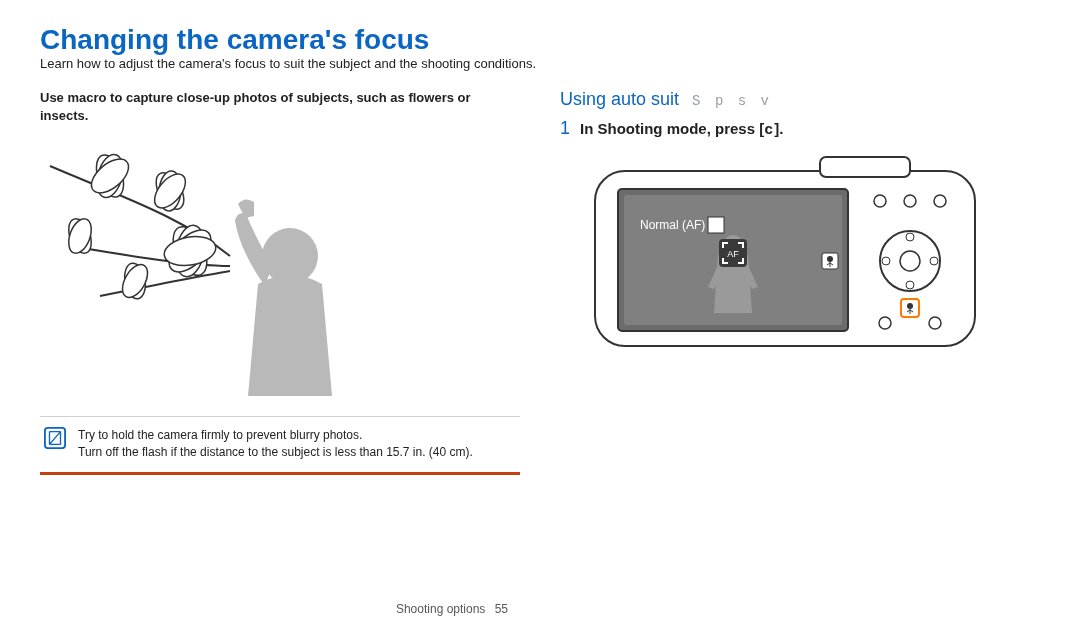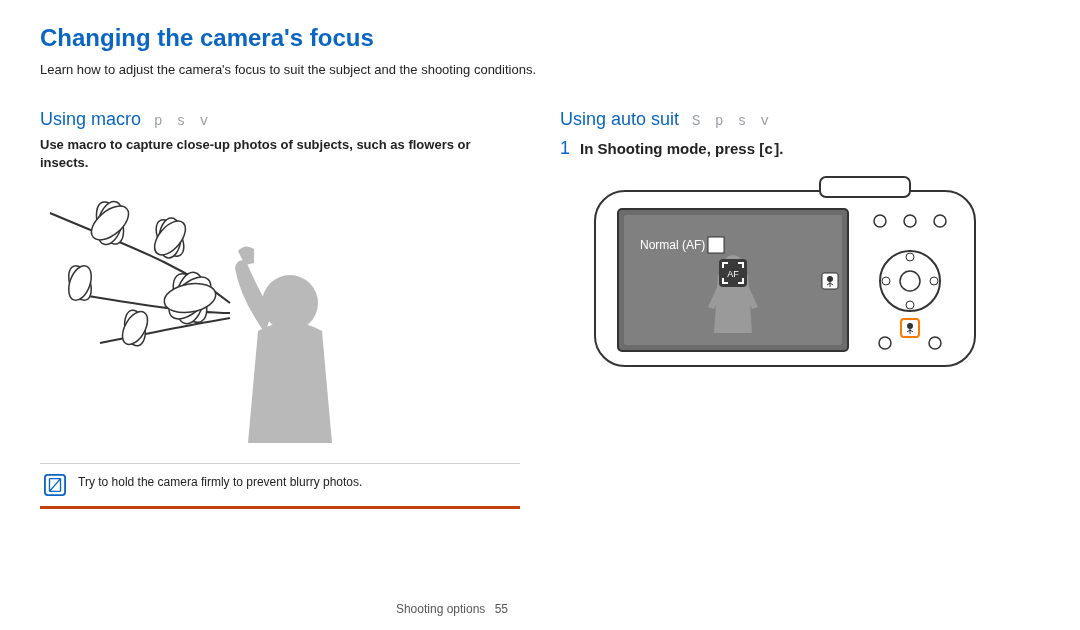--- a/index.html
+++ b/index.html
@@ -7,27 +7,26 @@
     width: 1080px;
     height: 630px;
     background: #ffffff;
     font-family: Arial, Helvetica, sans-serif;
     color: #222222;
     padding: 24px 40px 0 40px;
     position: relative;
   }
   .page-title {
     color: #0a66c2;
-    font-size: 24px;
+    font-size: 28px;
     font-weight: 700;
-    margin-bottom: 10px;
   }
   .intro {
     font-size: 13px;
-    margin-bottom: 32px;
+    margin-bottom: 18px;
   }
   .cols {
     display: flex;
     gap: 40px;
   }
   .col {
     flex: 1;
     min-width: 0;
   }
   .section-heading {
@@ -106,24 +105,20 @@
 </style>
 </head>
 <body>
 
 <h1 class="page-title">Changing the camera's focus</h1>
 <p class="intro">Learn how to adjust the camera's focus to suit the subject and the shooting conditions.</p>
 
 <div class="cols">
 
   <div class="col">
-    <h2 class="section-heading">
-      <span>Using macro</span>
-      <span class="mode-tags">p s v</span>
-    </h2>
     <p class="body-text">Use macro to capture close-up photos of subjects, such as flowers or insects.</p>
 
     <svg class="illus-left" viewBox="0 0 480 260">
 
       <g stroke="#333" stroke-width="2" fill="none">
         <path d="M10 30 C80 60 140 80 190 120"></path>
         <path d="M30 110 C90 120 150 130 190 130"></path>
         <path d="M60 160 C110 150 160 140 190 135"></path>
       </g>
 
@@ -163,20 +158,21 @@
       </g>
     </svg>
 
     <div class="note-box">
       <svg class="note-icon" viewBox="0 0 24 24">
         <rect x="1" y="1" width="22" height="22" rx="3" fill="none" stroke="#0a66c2" stroke-width="2"></rect>
         <path d="M6 5 L18 5 M6 5 L6 19 M18 5 L6 19 M6 19 L18 19 M18 5 L18 19" stroke="#0a66c2" stroke-width="1.5" fill="none"></path>
       </svg>
       <div class="note-lines">
         <div>Try to hold the camera firmly to prevent blurry photos.</div>
+        <div>Turn off the flash if the distance to the subject is less than 15.7 in. (40 cm).</div>
       </div>
     </div>
   </div>
 
   <div class="col">
     <h2 class="section-heading">
       <span>Using auto suit</span>
       <span class="mode-tags">S p s v</span>
     </h2>
 

